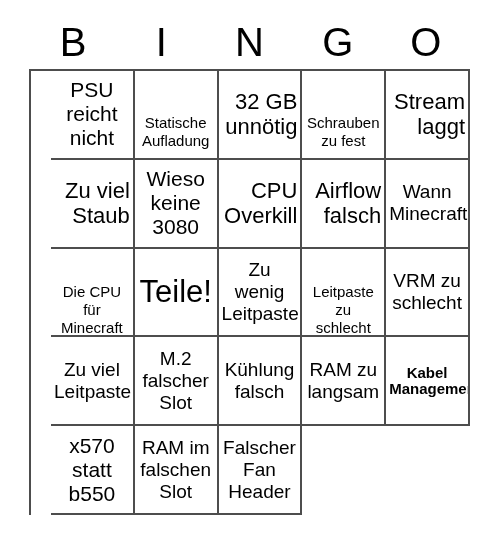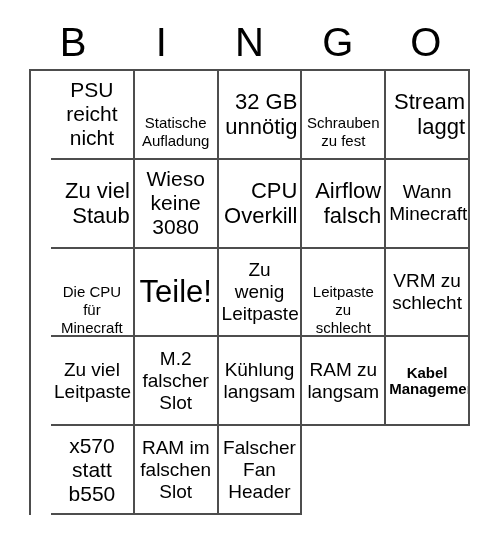--- a/index.html
+++ b/index.html
@@ -177,21 +177,21 @@
         <span class="cell-text">Zu viel
 Leitpaste</span>
       </div>
     <div class="bingo-cell size-md">
         <span class="cell-text">M.2
 falscher
 Slot</span>
       </div>
     <div class="bingo-cell size-md">
         <span class="cell-text">Kühlung
-langsam</span>
+falsch</span>
       </div>
     <div class="bingo-cell size-md">
         <span class="cell-text">RAM zu
 langsam</span>
       </div>
 
     <div class="bingo-cell size-xs">
         <span class="cell-text">Kabel
 Management</span>
       </div>

